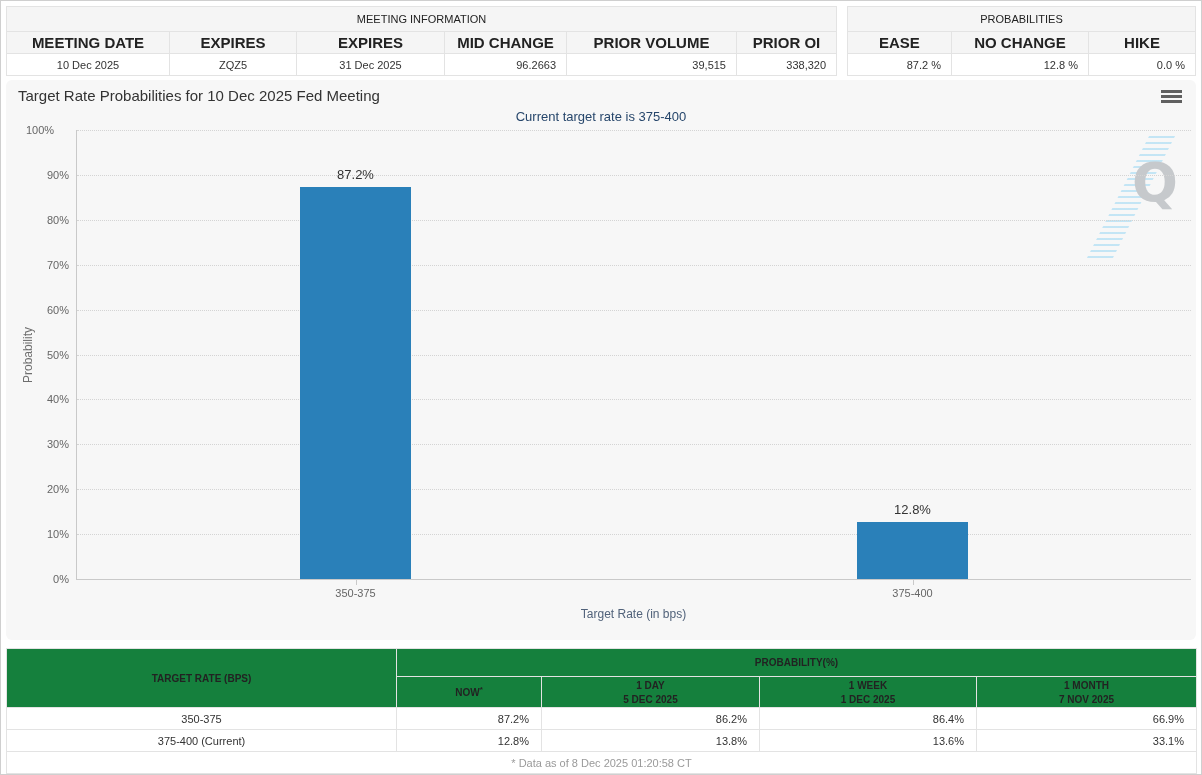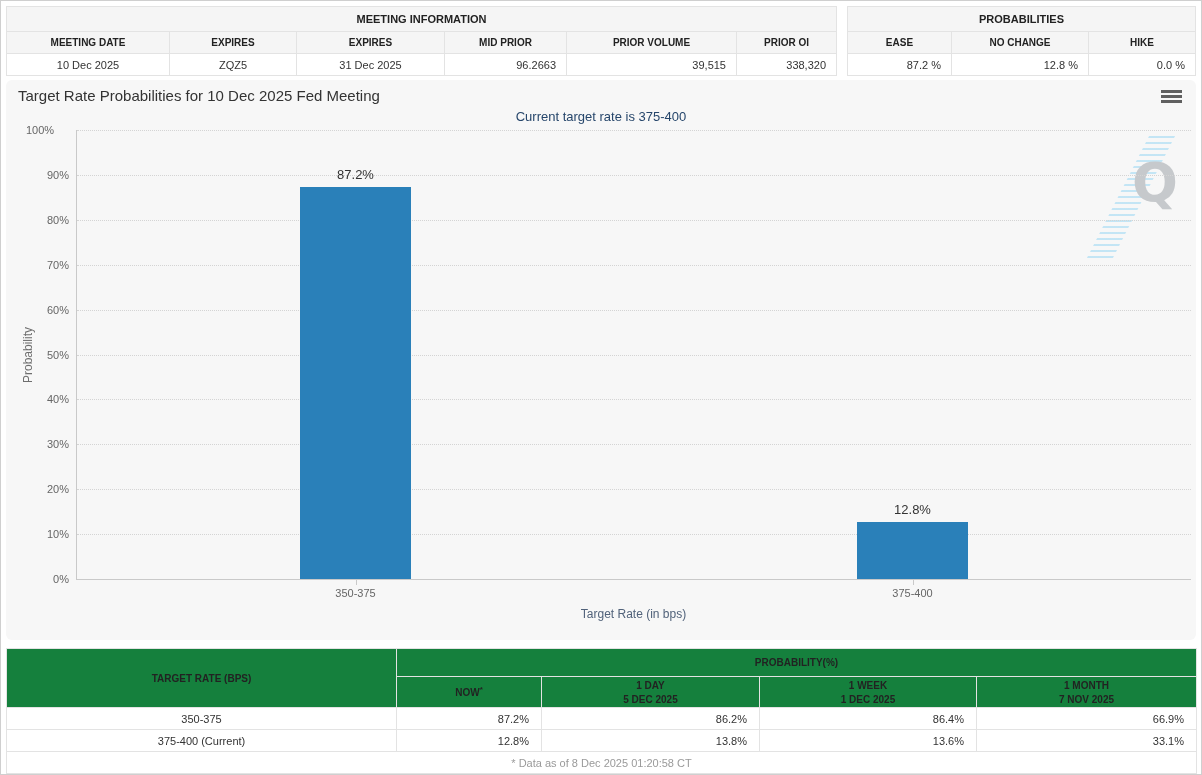--- a/index.html
+++ b/index.html
@@ -15,22 +15,22 @@
     background: #fff;
     padding: 5px 5px 0 5px;
     overflow: hidden;
     position: relative;
   }
 
   
   .top-row { display: flex; justify-content: space-between; }
   table.info-table { border-collapse: collapse; table-layout: fixed; }
   table.info-table th, table.info-table td { border: 1px solid #e3e3e3; overflow: hidden; white-space: nowrap; }
-  .tbl-title { background: #f5f5f5; font-size: 11px; font-weight: bold; height: 25px; text-align: center; color: #222; }
-  .col-h { background: #f5f5f5; font-size: 10px; font-weight: bold; height: 22px; text-align: center; color: #222; }
+  .tbl-title { background: #f5f5f5; font-size: 11px; font-weight: normal; height: 25px; text-align: center; color: #222; }
+  .col-h { background: #f5f5f5; font-size: 15px; font-weight: bold; height: 22px; text-align: center; color: #222; }
   table.info-table td { font-size: 11px; height: 22px; padding: 0 10px; background: #fff; }
   .ta-c { text-align: center; }
   .ta-r { text-align: right; }
 
   
   .chart-card {
     position: relative;
     margin-top: 4px;
     height: 560px;
     background: #f7f7f7;
@@ -108,21 +108,21 @@
           <col style="width:100px">
       </colgroup>
       <thead>
         <tr>
           <th colspan="6" class="tbl-title">MEETING INFORMATION</th>
         </tr>
         <tr>
           <th class="col-h">MEETING DATE</th>
           <th class="col-h">EXPIRES</th>
           <th class="col-h">EXPIRES</th>
-          <th class="col-h">MID PRIOR</th>
+          <th class="col-h">MID CHANGE</th>
           <th class="col-h">PRIOR VOLUME</th>
           <th class="col-h">PRIOR OI</th>
         </tr>
       </thead>
       <tbody>
         <tr>
           <td class="ta-c">10 Dec 2025</td>
           <td class="ta-c">ZQZ5</td>
           <td class="ta-c">31 Dec 2025</td>
           <td class="ta-r">96.2663</td>

